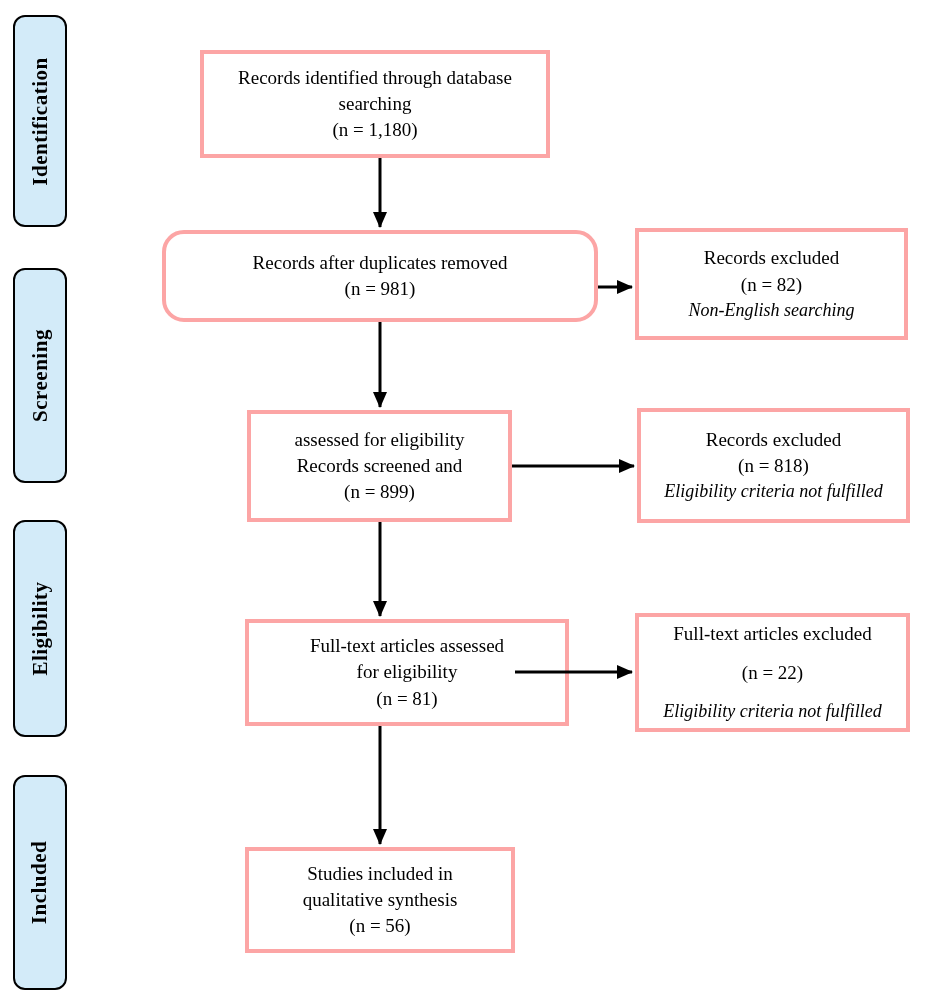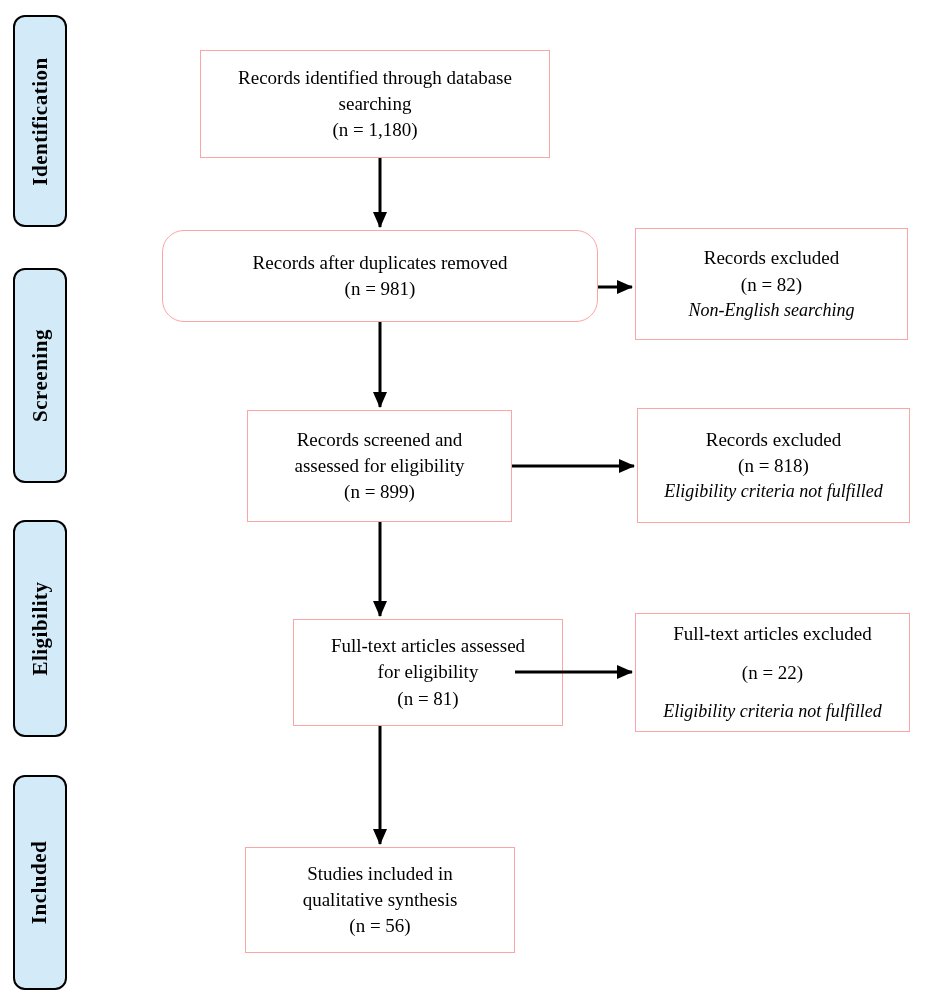--- a/index.html
+++ b/index.html
@@ -31,21 +31,21 @@
     white-space: nowrap;
     font-weight: bold;
     font-size: 21px;
     letter-spacing: 0.5px;
   }
 
   
   .fbox {
     position: absolute;
     background: #ffffff;
-    border: 1px solid #fca5a5;
+    border: 4px solid #fca5a5;
     box-sizing: border-box;
     display: flex;
     flex-direction: column;
     justify-content: center;
     align-items: center;
     text-align: center;
     font-size: 19px;
     line-height: 1.38;
   }
   .fbox .reason {
@@ -86,26 +86,26 @@
     <div>searching</div>
     <div>(n = 1,180)</div>
   </div>
 
   <div class="fbox" style="left:162px; top:230px; width:436px; height:92px;border-radius:22px;">
     <div>Records after duplicates removed</div>
     <div>(n = 981)</div>
   </div>
 
   <div class="fbox" style="left:247px; top:410px; width:265px; height:112px;">
+    <div>assessed for eligibility</div>
     <div>Records screened and</div>
-    <div>assessed for eligibility</div>
     <div>(n = 899)</div>
   </div>
 
-  <div class="fbox" style="left:245px; top:619px; width:270px; height:107px;margin-left:48px;">
+  <div class="fbox" style="left:245px; top:619px; width:324px; height:107px;">
     <div>Full-text articles assessed</div>
     <div>for eligibility</div>
     <div>(n = 81)</div>
   </div>
 
   <div class="fbox" style="left:245px; top:847px; width:270px; height:106px;">
     <div>Studies included in</div>
     <div>qualitative synthesis</div>
     <div>(n = 56)</div>
   </div>

